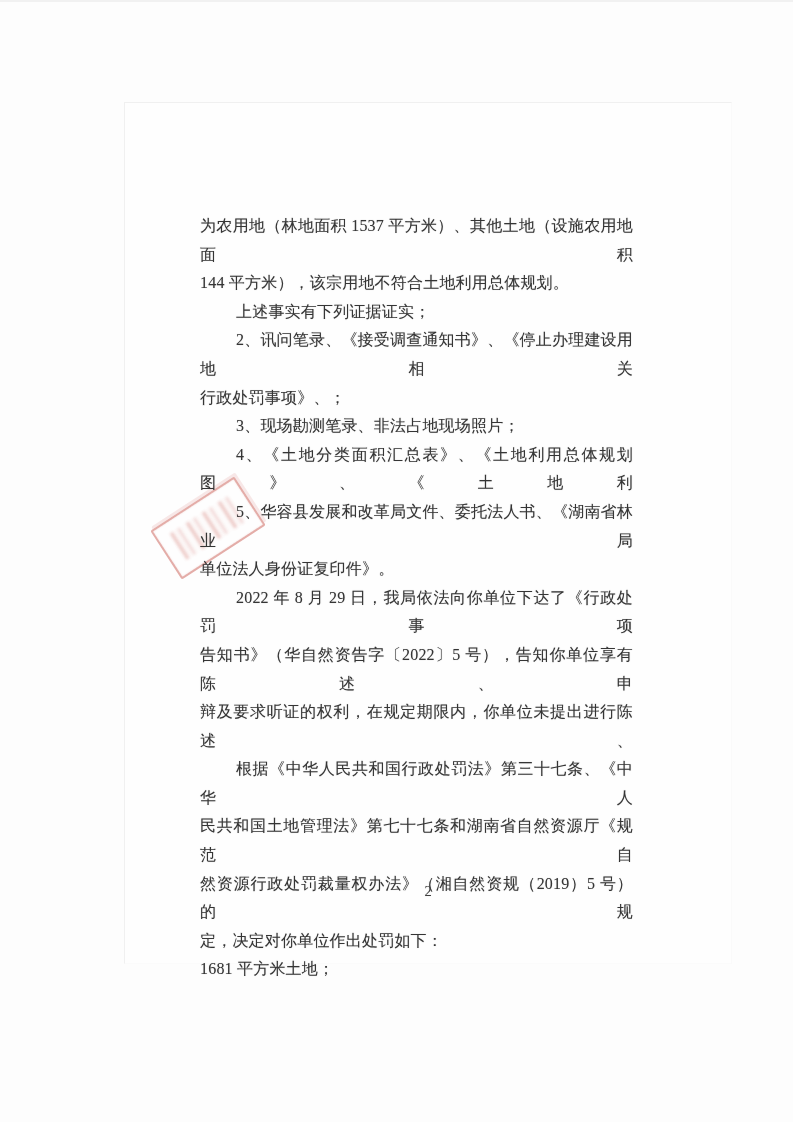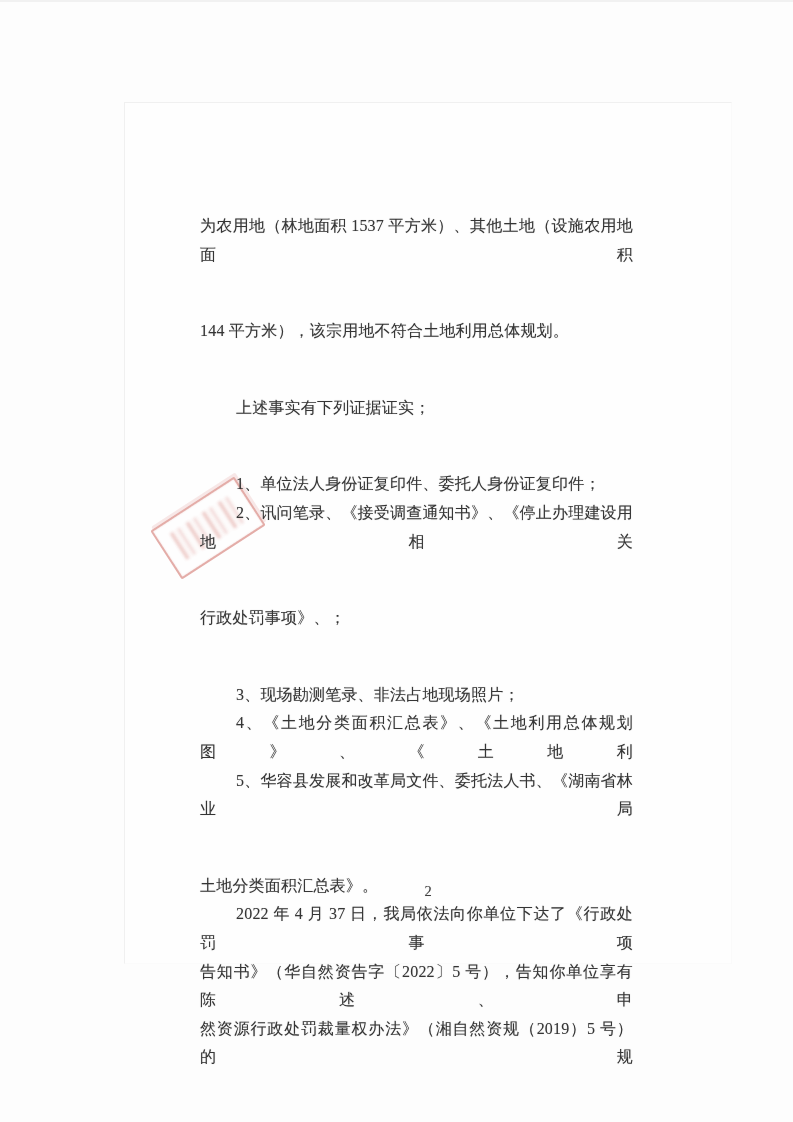--- a/index.html
+++ b/index.html
@@ -48,21 +48,20 @@
     text-shadow: 0 0 1px rgba(80,80,80,0.35);
     letter-spacing: 0.2px;
   }
   .line {
     text-align: justify;
     text-align-last: justify;
     white-space: normal;
   }
   .line.last {
     text-align-last: left;
-    margin-top: 48px;
   }
   .line.indent {
     text-indent: 36px;
   }
   .pagenum {
     position: absolute;
     left: 0;
     top: 780px;
     width: 100%;
     text-align: center;
@@ -103,29 +102,32 @@
   <div class="page">
 
     <div class="stamp" style="border-color: rgba(201, 90, 80, 0.55);">
       <div class="stamp-marks"></div>
     </div>
 
     <div class="textblock">
         <div class="line">为农用地（林地面积 1537 平方米）、其他土地（设施农用地面积</div>
         <div class="line last">144 平方米），该宗用地不符合土地利用总体规划。</div>
         <div class="line indent last">上述事实有下列证据证实；</div>
-        <div class="line indent last">1、单位法人身份证复印件、委托人身份证复印件；</div>
         <div class="line indent">2、讯问笔录、《接受调查通知书》、《停止办理建设用地相关</div>
         <div class="line last">行政处罚事项》、；</div>
         <div class="line indent last">3、现场勘测笔录、非法占地现场照片；</div>
         <div class="line indent">4、《土地分类面积汇总表》、《土地利用总体规划图》、《土地利</div>
         <div class="line indent">5、华容县发展和改革局文件、委托法人书、《湖南省林业局</div>
-        <div class="line last">土地分类面积汇总表》。</div>
-        <div class="line indent">2022 年 4 月 37 日，我局依法向你单位下达了《行政处罚事项</div>
+        <div class="line last">单位法人身份证复印件》。</div>
+        <div class="line indent">2022 年 8 月 29 日，我局依法向你单位下达了《行政处罚事项</div>
         <div class="line">告知书》（华自然资告字〔2022〕5 号），告知你单位享有陈述、申</div>
+        <div class="line">辩及要求听证的权利，在规定期限内，你单位未提出进行陈述、</div>
+        <div class="line indent">根据《中华人民共和国行政处罚法》第三十七条、《中华人</div>
+        <div class="line">民共和国土地管理法》第七十七条和湖南省自然资源厅《规范自</div>
         <div class="line">然资源行政处罚裁量权办法》（湘自然资规（2019）5 号）的规</div>
+        <div class="line last">定，决定对你单位作出处罚如下：</div>
         <div class="line last">1681 平方米土地；</div>
       </div>
 
     <div class="pagenum">2</div>
 
   </div>
 </div>
 
 </body></html>

